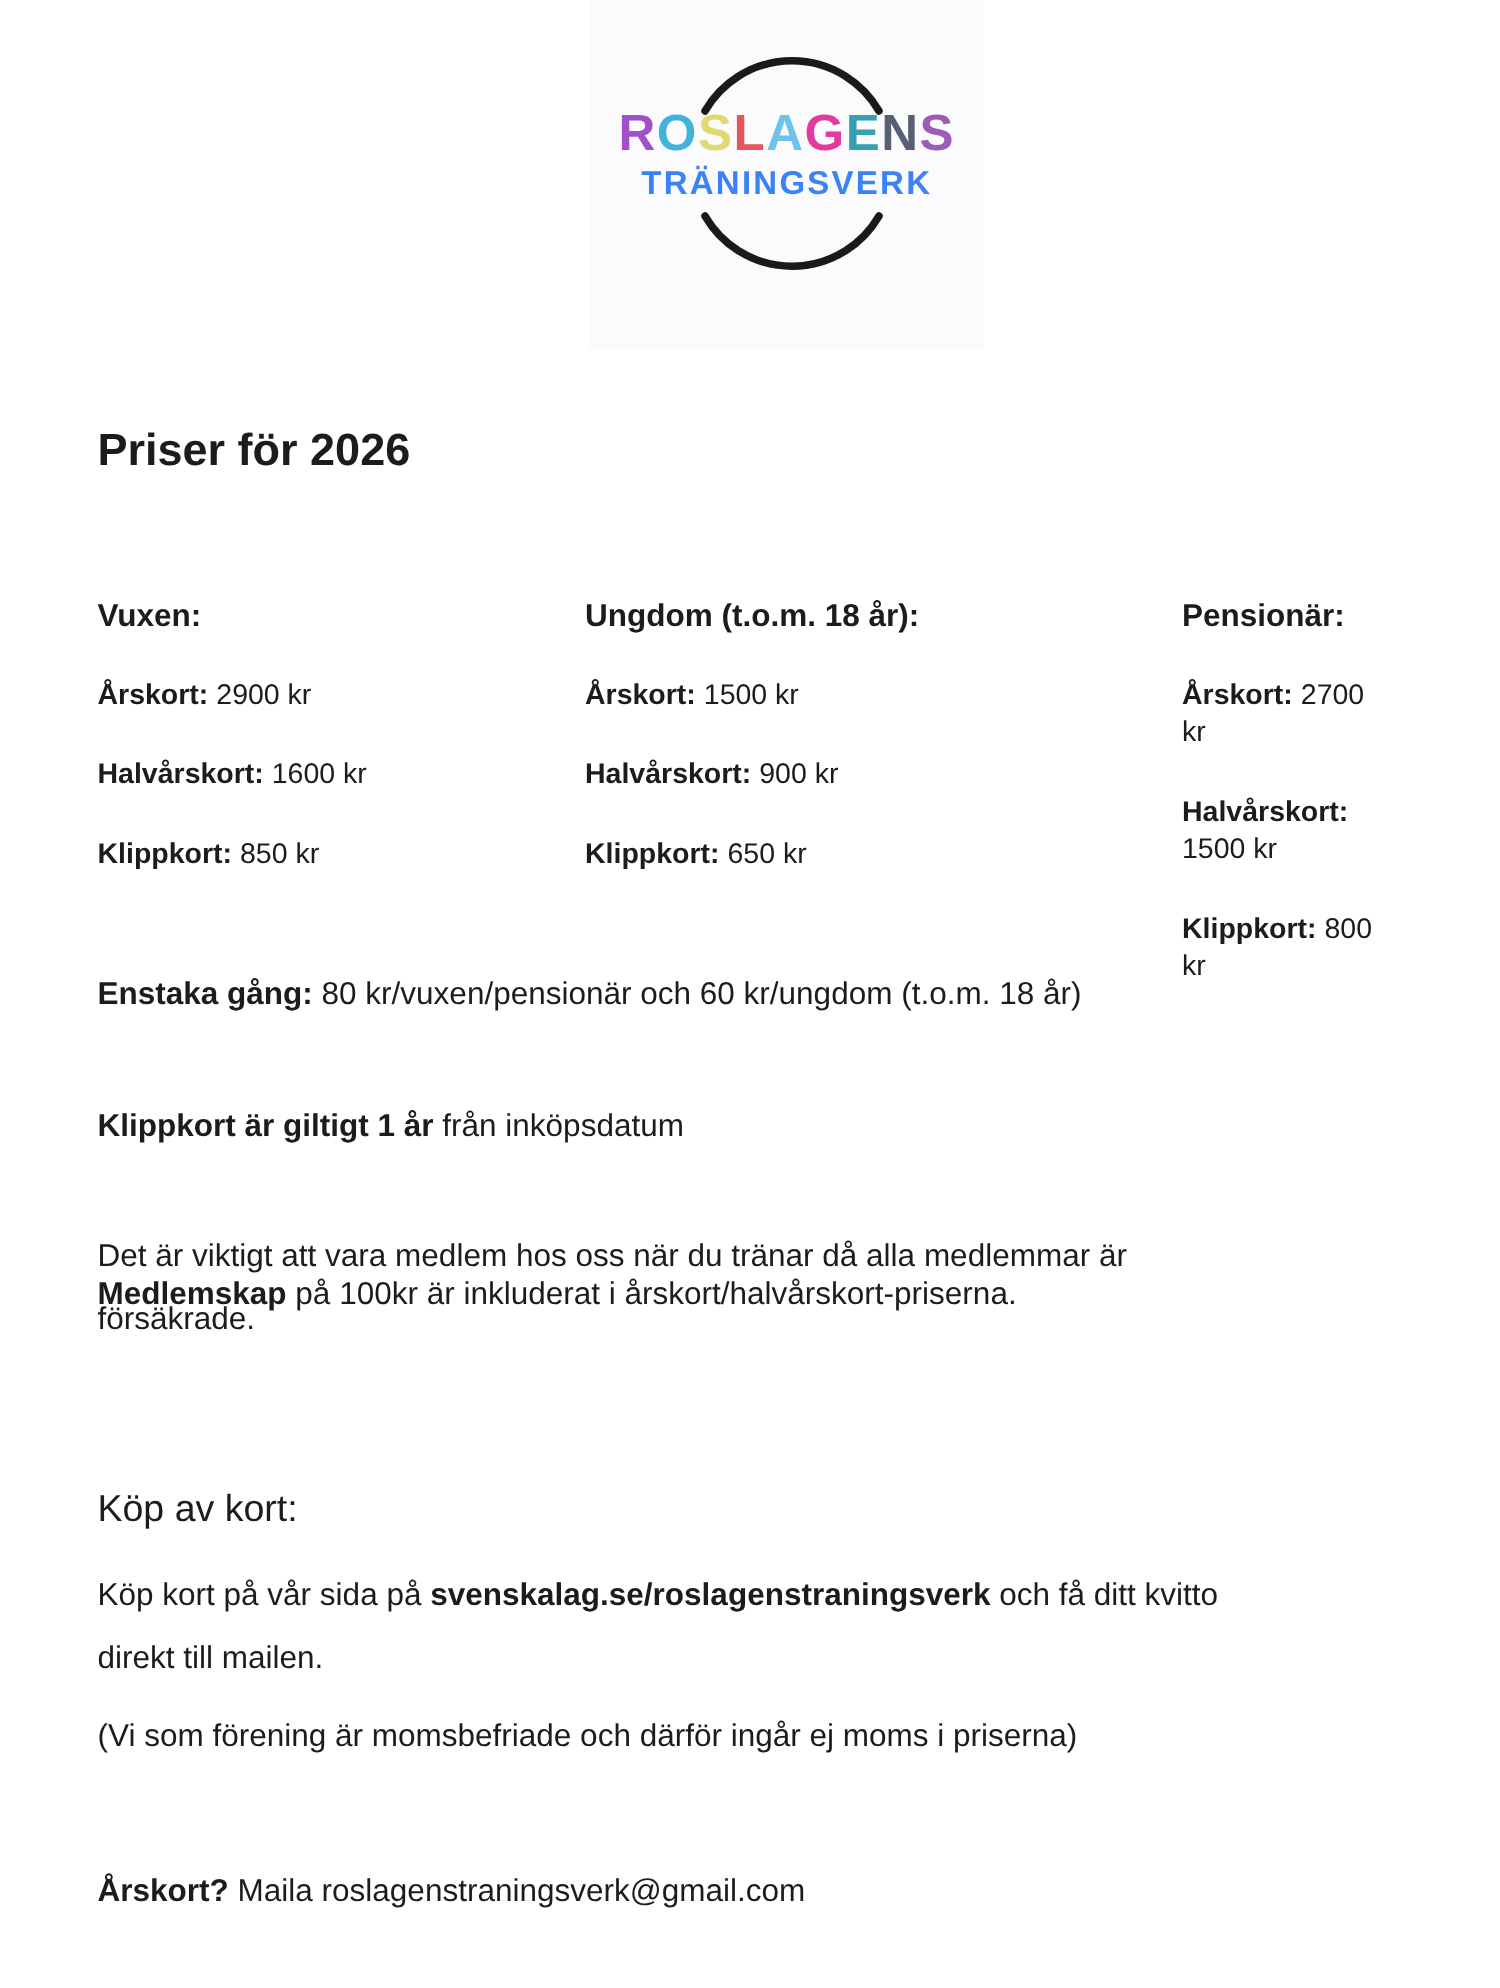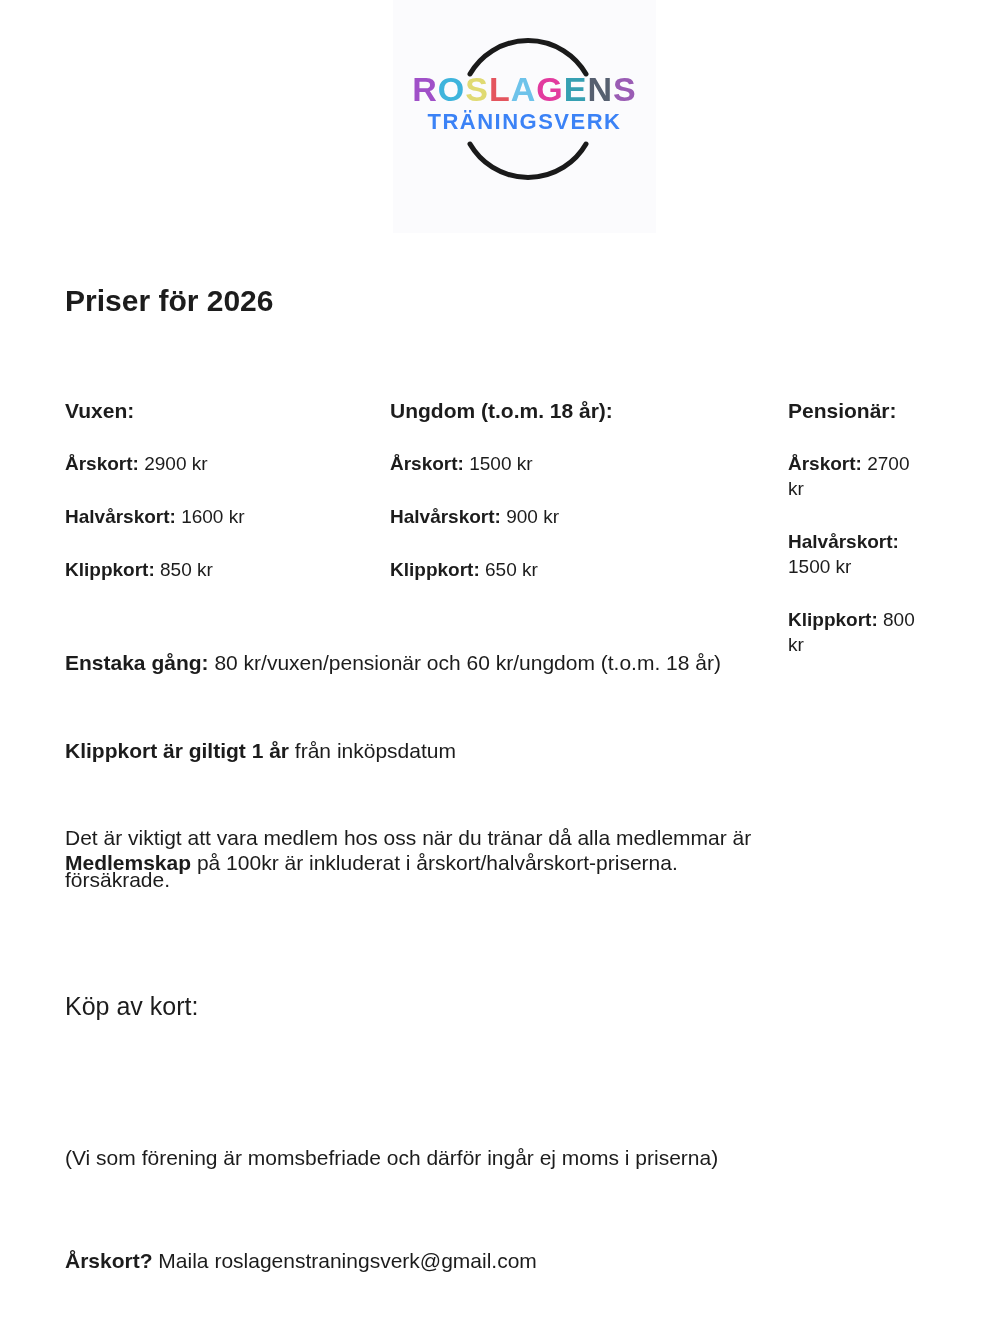--- a/index.html
+++ b/index.html
@@ -107,18 +107,19 @@
   <p class="abs body-line note-single"><b>Enstaka gång:</b><span> 80 kr/vuxen/pensionär och 60 kr/ungdom (t.o.m. 18 år)</span></p>
 
   <p class="abs body-line note-validity"><b>Klippkort är giltigt 1 år</b><span> från inköpsdatum</span></p>
 
   <p class="abs body-line member-line"><b>Medlemskap</b><span> på 100kr är inkluderat i årskort/halvårskort-priserna.</span></p>
 
   <p class="abs para member-para"><span>Det är viktigt att vara medlem hos oss när du tränar då alla medlemmar är</span><br><span>försäkrade.</span></p>
 
   <h2 class="abs purchase-heading">Köp av kort:</h2>
 
+  <p class="abs para purchase-para"><span>Köp kort på vår sida på </span><b>svenskalag.se/roslagenstraningsverk</b><span> och få ditt kvitto</span><br><span>direkt till mailen.</span></p>
 
   <p class="abs body-line vat-note">(Vi som förening är momsbefriade och därför ingår ej moms i priserna)</p>
 
   <p class="abs body-line contact-line"><b>Årskort?</b><span> Maila roslagenstraningsverk@gmail.com</span></p>
 
 </div>
 
 </body></html>

